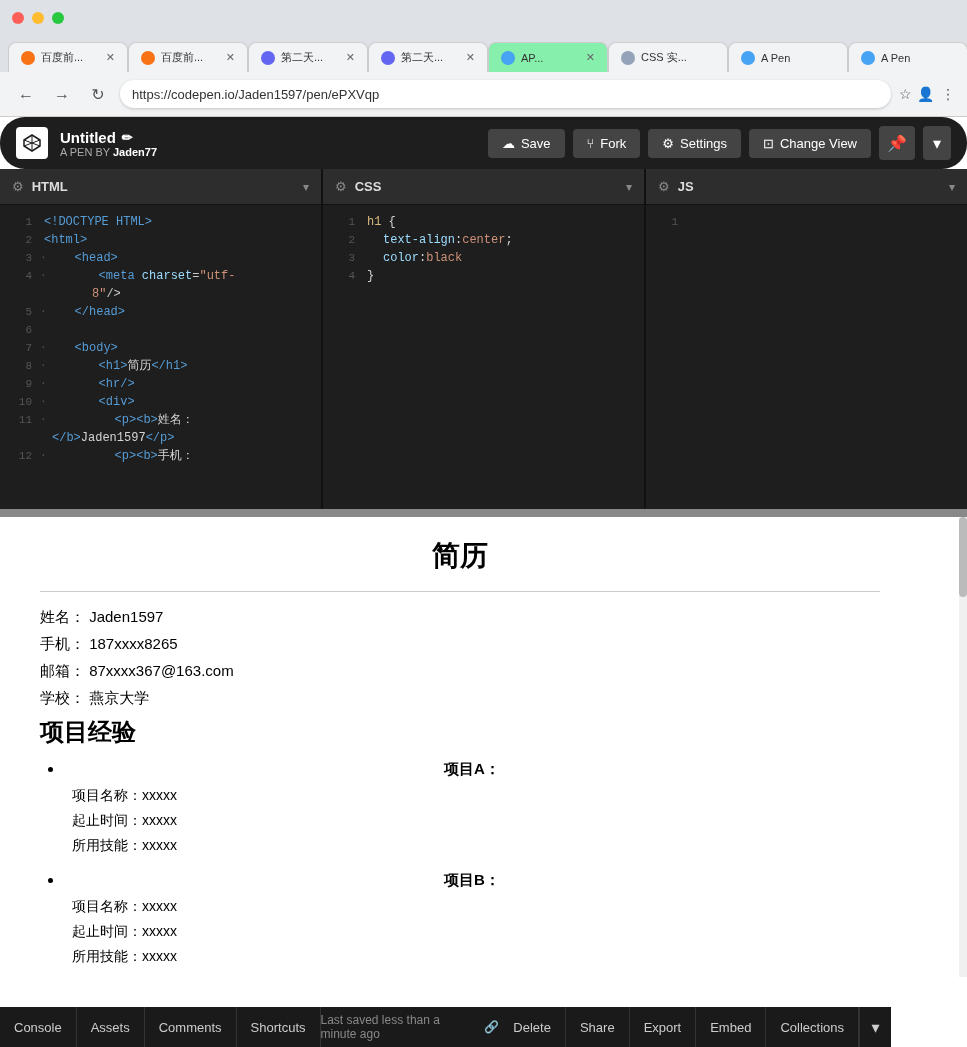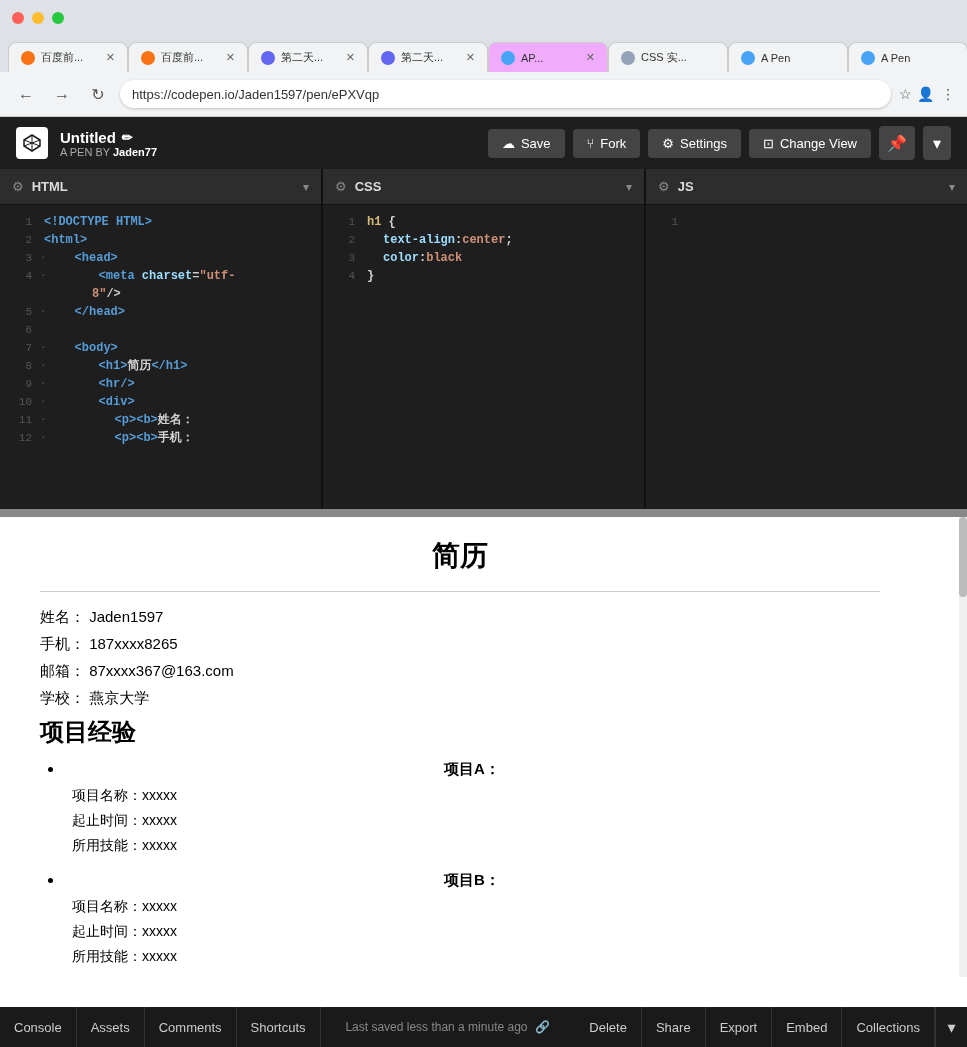--- a/index.html
+++ b/index.html
@@ -9,33 +9,33 @@
     .browser-chrome { background: #f1f3f4; border-bottom: 1px solid #ccc; }
     .title-bar { display: flex; align-items: center; justify-content: space-between; padding: 8px 12px; background: #dee1e6; height: 36px; }
     .title-bar-controls { display: flex; gap: 8px; align-items: center; }
     .tb-btn { width: 12px; height: 12px; border-radius: 50%; cursor: pointer; }
     .tb-close { background: #ff5f57; }
     .tb-min { background: #febc2e; }
     .tb-max { background: #28c840; }
 
     .tabs-bar { display: flex; align-items: flex-end; padding: 0 8px; background: #dee1e6; height: 36px; overflow: hidden; }
     .browser-tab { display: flex; align-items: center; gap: 6px; padding: 0 12px; height: 30px; background: #f1f3f4; border-radius: 8px 8px 0 0; font-size: 12px; color: #333; cursor: pointer; min-width: 120px; max-width: 160px; border: 1px solid #ccc; border-bottom: none; position: relative; }
-    .browser-tab.active { background: #f0abfc; }
+    .browser-tab.active { background: #86efac; }
     .browser-tab .favicon { width: 14px; height: 14px; border-radius: 50%; flex-shrink: 0; }
     .browser-tab .tab-title { flex: 1; overflow: hidden; text-overflow: ellipsis; white-space: nowrap; font-size: 11px; }
     .browser-tab .tab-close { font-size: 11px; color: #666; flex-shrink: 0; }
 
     .address-bar-row { display: flex; align-items: center; gap: 8px; padding: 6px 12px; background: #f1f3f4; height: 44px; }
     .nav-btn { width: 28px; height: 28px; display: flex; align-items: center; justify-content: center; font-size: 16px; color: #555; cursor: pointer; border-radius: 50%; }
     .address-input { flex: 1; height: 28px; border: none; background: #fff; border-radius: 14px; padding: 0 12px; font-size: 13px; color: #333; outline: none; box-shadow: 0 1px 3px rgba(0,0,0,0.2); }
     .addr-icons { display: flex; gap: 6px; align-items: center; }
     .addr-icon { font-size: 14px; color: #555; cursor: pointer; }
 
     
-    .codepen-header { display: flex; align-items: center; background: #1e1e1e; padding: 12px 16px; height: 52px; gap: 12px; }
+    .codepen-header { display: flex; align-items: center; background: #1e1e1e; padding: 12px 16px; height: 52px; gap: 12px; border-radius: 25px; }
     .cp-logo { width: 32px; height: 32px; background: #fff; border-radius: 4px; display: flex; align-items: center; justify-content: center; font-size: 16px; font-weight: bold; color: #1e1e1e; flex-shrink: 0; }
     .cp-title-area { flex: 1; }
     .cp-title { color: #fff; font-size: 15px; font-weight: bold; display: flex; align-items: center; gap: 6px; }
     .cp-subtitle { color: #888; font-size: 11px; }
     .cp-subtitle span { color: #aaa; }
     .cp-buttons { display: flex; gap: 8px; align-items: center; }
     .cp-btn { display: flex; align-items: center; gap: 6px; padding: 7px 14px; border-radius: 4px; font-size: 13px; cursor: pointer; border: none; font-weight: 500; }
     .cp-btn-save { background: #444; color: #fff; }
     .cp-btn-fork { background: #444; color: #fff; }
     .cp-btn-settings { background: #444; color: #fff; }
@@ -50,21 +50,21 @@
     .panel-header { display: flex; align-items: center; justify-content: space-between; padding: 0 12px; height: 36px; background: #2d2d2d; border-bottom: 1px solid #111; }
     .panel-header-left { display: flex; align-items: center; gap: 8px; color: #aaa; font-size: 13px; }
     .panel-gear { font-size: 13px; color: #888; }
     .panel-title { font-weight: bold; color: #ddd; font-size: 13px; }
     .panel-chevron { font-size: 12px; color: #888; cursor: pointer; }
 
     .code-area { flex: 1; overflow: hidden; padding: 8px 0; font-family: 'Courier New', monospace; font-size: 12px; line-height: 1.5; }
     .code-line { display: flex; align-items: flex-start; padding: 0 8px; min-height: 18px; }
     .line-num { color: #555; min-width: 24px; text-align: right; margin-right: 8px; font-size: 11px; padding-top: 1px; user-select: none; }
     .line-dot { color: #555; margin-right: 4px; font-size: 11px; }
-    .line-code { color: #ccc; white-space: pre; font-weight: bold; }
+    .line-code { color: #ccc; white-space: pre; }
     .html-tag { color: #569cd6; }
     .html-attr { color: #9cdcfe; }
     .html-val { color: #ce9178; }
     .html-text { color: #d4d4d4; }
     .css-sel { color: #d7ba7d; text-align: right; }
     .css-prop { color: #9cdcfe; }
     .css-val { color: #ce9178; }
     .css-punct { color: #d4d4d4; }
 
     
@@ -77,21 +77,21 @@
     .preview-field { margin-bottom: 8px; font-size: 15px; }
     .preview-field-label { font-weight: normal; }
     .preview-field-value { font-weight: normal; }
     .preview-section { margin-top: 7px; margin-bottom: 12px; font-size: 24px; font-weight: bold; }
     .preview-ul { margin-left: 24px; }
     .preview-li { margin-bottom: 12px; font-size: 15px; }
     .preview-li-title { font-size: 15px; font-weight: bold; margin-bottom: 4px; text-align: center; }
     .preview-sub { font-size: 14px; margin-left: 8px; line-height: 1.8; }
 
     
-    .bottom-bar { display: flex; align-items: center; background: #1a1a1a; height: 40px; padding: 0 0; position: fixed; bottom: 0; width: 967px; }
+    .bottom-bar { display: flex; align-items: center; background: #1a1a1a; height: 40px; padding: 0 0; position: fixed; bottom: 0; width: 891px; }
     .bottom-btn { display: flex; align-items: center; justify-content: center; padding: 0 14px; height: 40px; color: #ccc; font-size: 13px; cursor: pointer; border-right: 1px solid #333; }
     .bottom-status { flex: 1; display: flex; align-items: center; justify-content: center; color: #888; font-size: 12px; gap: 8px; }
     .bottom-status-link { color: #888; font-size: 12px; cursor: pointer; }
     .bottom-collections-more { width: 32px; height: 40px; display: flex; align-items: center; justify-content: center; color: #ccc; cursor: pointer; border-left: 1px solid #333; }
   </style>
 </head>
 <body>
 
 <div class="browser-chrome">
 
@@ -263,20 +263,25 @@
         <span class="line-num">10</span>
         <span class="line-dot">·</span>
         <span class="line-code" style="padding-left:48px;"><span class="html-tag">&lt;div&gt;</span></span>
       </div>
       <div class="code-line">
         <span class="line-num">11</span>
         <span class="line-dot">·</span>
         <span class="line-code" style="padding-left:64px;"><span class="html-tag">&lt;p&gt;&lt;b&gt;</span><span class="html-text">姓名：</span></span>
       </div>
       <div class="code-line">
+        <span class="line-num"></span>
+        <span class="line-dot"></span>
+        <span class="line-code" style="padding-left:8px;"><span class="html-tag">&lt;/b&gt;</span><span class="html-text">Jaden1597</span><span class="html-tag">&lt;/p&gt;</span></span>
+      </div>
+      <div class="code-line">
         <span class="line-num">12</span>
         <span class="line-dot">·</span>
         <span class="line-code" style="padding-left:64px;"><span class="html-tag">&lt;p&gt;&lt;b&gt;</span><span class="html-text">手机：</span></span>
       </div>
     </div>
   </div>
 
   <div class="editor-panel">
     <div class="panel-header">
       <div class="panel-header-left">

